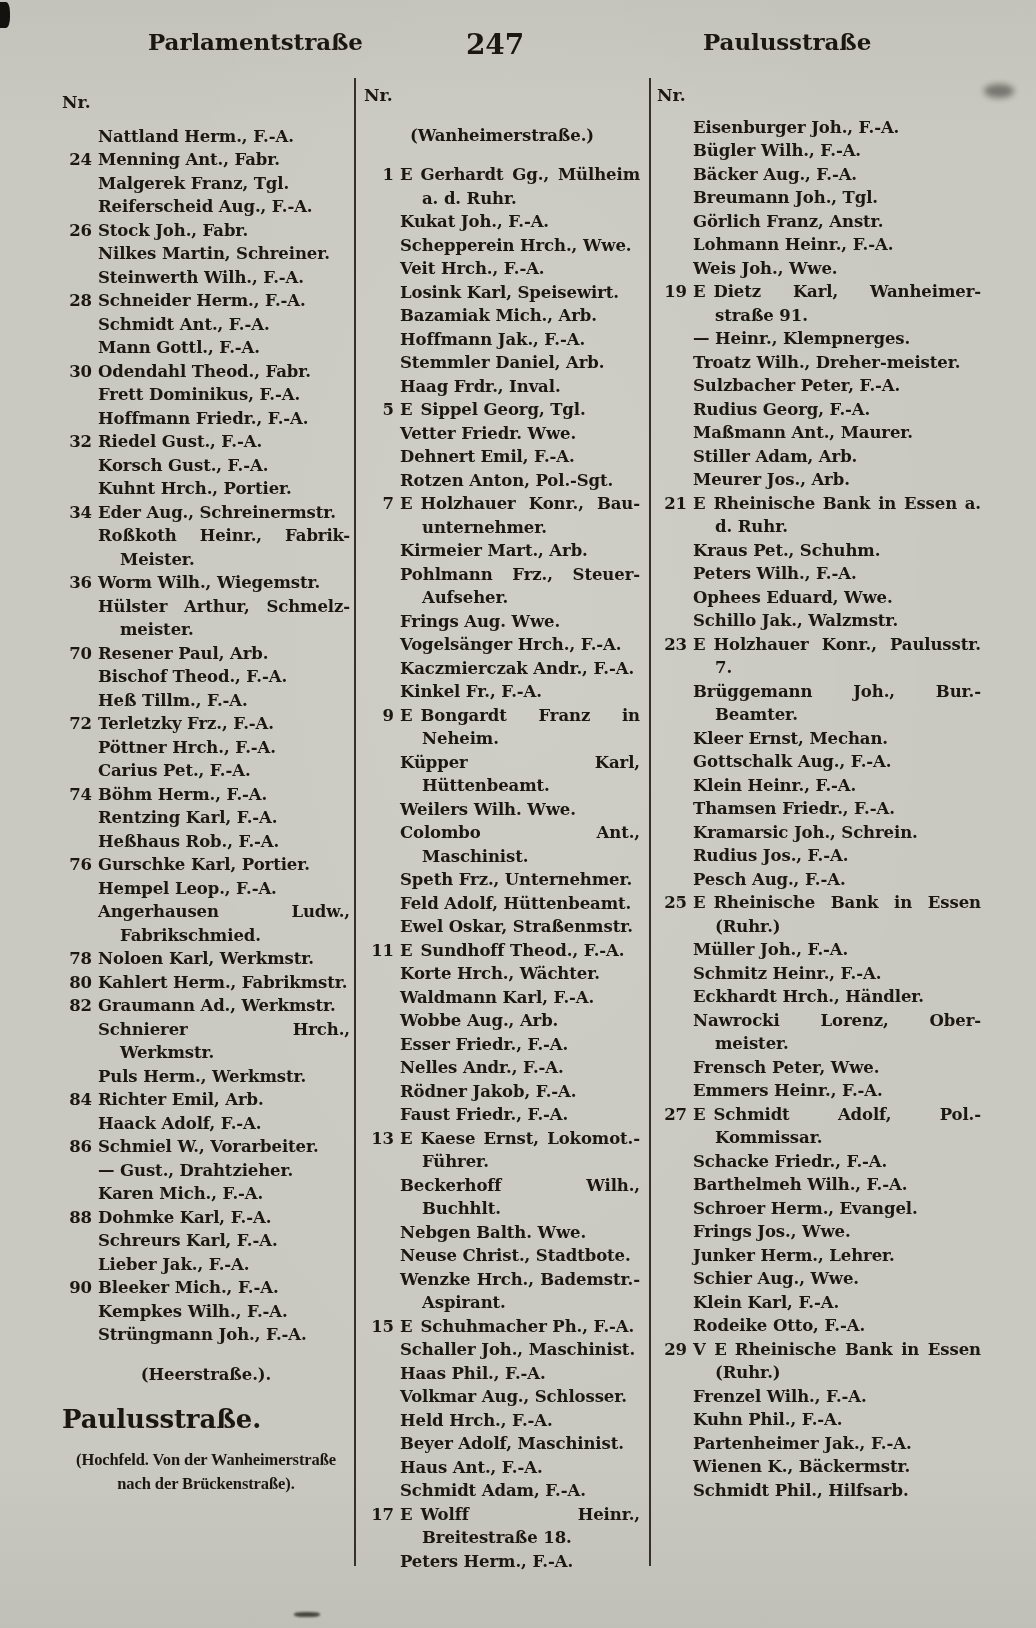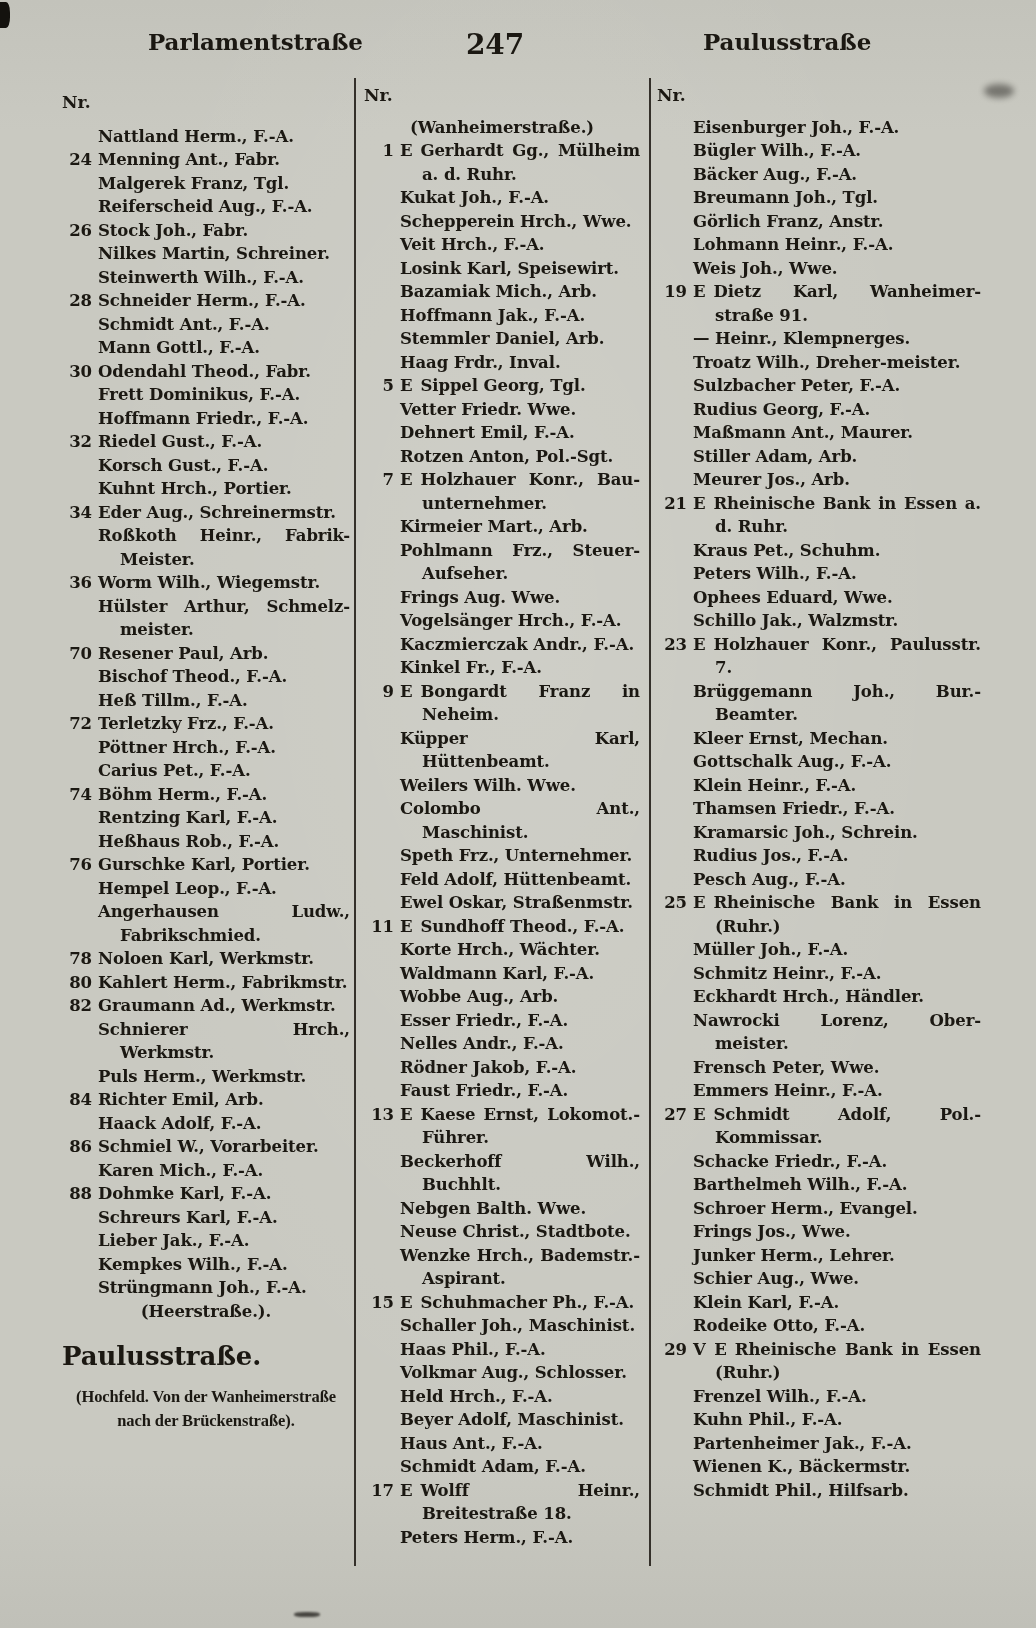--- a/index.html
+++ b/index.html
@@ -48,21 +48,21 @@
   .entry .num {
     display: inline-block;
     width: 30px;
     padding-right: 6px;
     text-indent: 0;
     text-align: right;
     white-space: pre;
   }
   .entry .pfx { margin-right: 8px; }
 
-  .center { text-align: center; margin: 0 0; }
+  .center { text-align: center; margin: 16px 0; }
   .heading { text-align: left; font-size: 26px; line-height: 30px; margin: 18px 0 14px; }
   .note { text-align: center; padding: 0 10px; font-family: Liberation Serif, serif; }
 
   
   .artifact { position: absolute; background: #14120e; }
   .art-corner { left: 0; top: 2px; width: 10px; height: 26px; border-radius: 0 40% 40% 0; }
   .art-smudge { left: 984px; top: 84px; width: 30px; height: 14px; border-radius: 50%;
                 filter: blur(3px); opacity: 0.45; }
   .art-bottom { left: 294px; top: 1612px; width: 26px; height: 5px; border-radius: 40%;
                 filter: blur(1px); opacity: 0.7; }
@@ -117,24 +117,26 @@
         <div class="entry"><span class="num"></span><span class="txt">Hempel Leop., F.-A.</span></div>
         <div class="entry"><span class="num"></span><span class="txt">Angerhausen Ludw., Fabrikschmied.</span></div>
         <div class="entry"><span class="num">78</span><span class="txt">Noloen Karl, Werkmstr.</span></div>
         <div class="entry"><span class="num">80</span><span class="txt">Kahlert Herm., Fabrikmstr.</span></div>
         <div class="entry"><span class="num">82</span><span class="txt">Graumann Ad., Werkmstr.</span></div>
         <div class="entry"><span class="num"></span><span class="txt">Schnierer Hrch., Werkmstr.</span></div>
         <div class="entry"><span class="num"></span><span class="txt">Puls Herm., Werkmstr.</span></div>
         <div class="entry"><span class="num">84</span><span class="txt">Richter Emil, Arb.</span></div>
         <div class="entry"><span class="num"></span><span class="txt">Haack Adolf, F.-A.</span></div>
         <div class="entry"><span class="num">86</span><span class="txt">Schmiel W., Vorarbeiter.</span></div>
+        <div class="entry"><span class="num"></span><span class="txt">— Gust., Drahtzieher.</span></div>
         <div class="entry"><span class="num"></span><span class="txt">Karen Mich., F.-A.</span></div>
         <div class="entry"><span class="num">88</span><span class="txt">Dohmke Karl, F.-A.</span></div>
         <div class="entry"><span class="num"></span><span class="txt">Schreurs Karl, F.-A.</span></div>
         <div class="entry"><span class="num"></span><span class="txt">Lieber Jak., F.-A.</span></div>
+        <div class="entry"><span class="num">90</span><span class="txt">Bleeker Mich., F.-A.</span></div>
         <div class="entry"><span class="num"></span><span class="txt">Kempkes Wilh., F.-A.</span></div>
         <div class="entry"><span class="num"></span><span class="txt">Strüngmann Joh., F.-A.</span></div>
         <div class="center">(Heerstraße.).</div>
         <div class="heading">Paulusstraße.</div>
         <div class="note">(Hochfeld. Von der Wanheimerstraße nach der Brückenstraße).</div>
       </div>
   </div>
 
   <div class="col col2">
     <div class="nr">Nr.</div>

